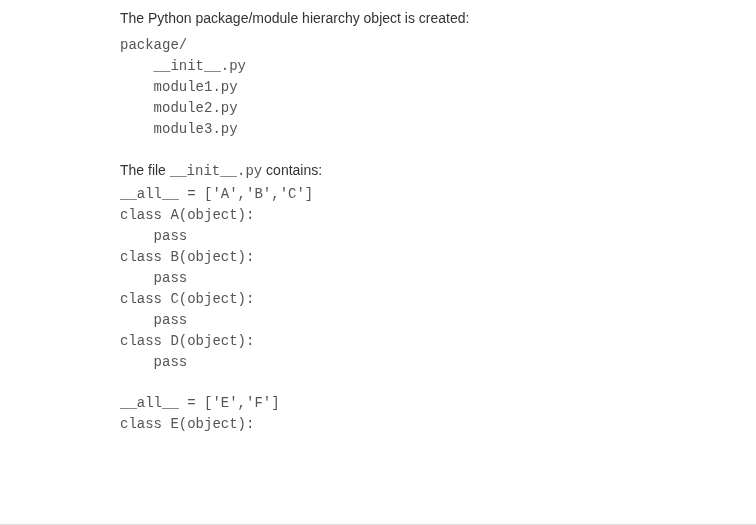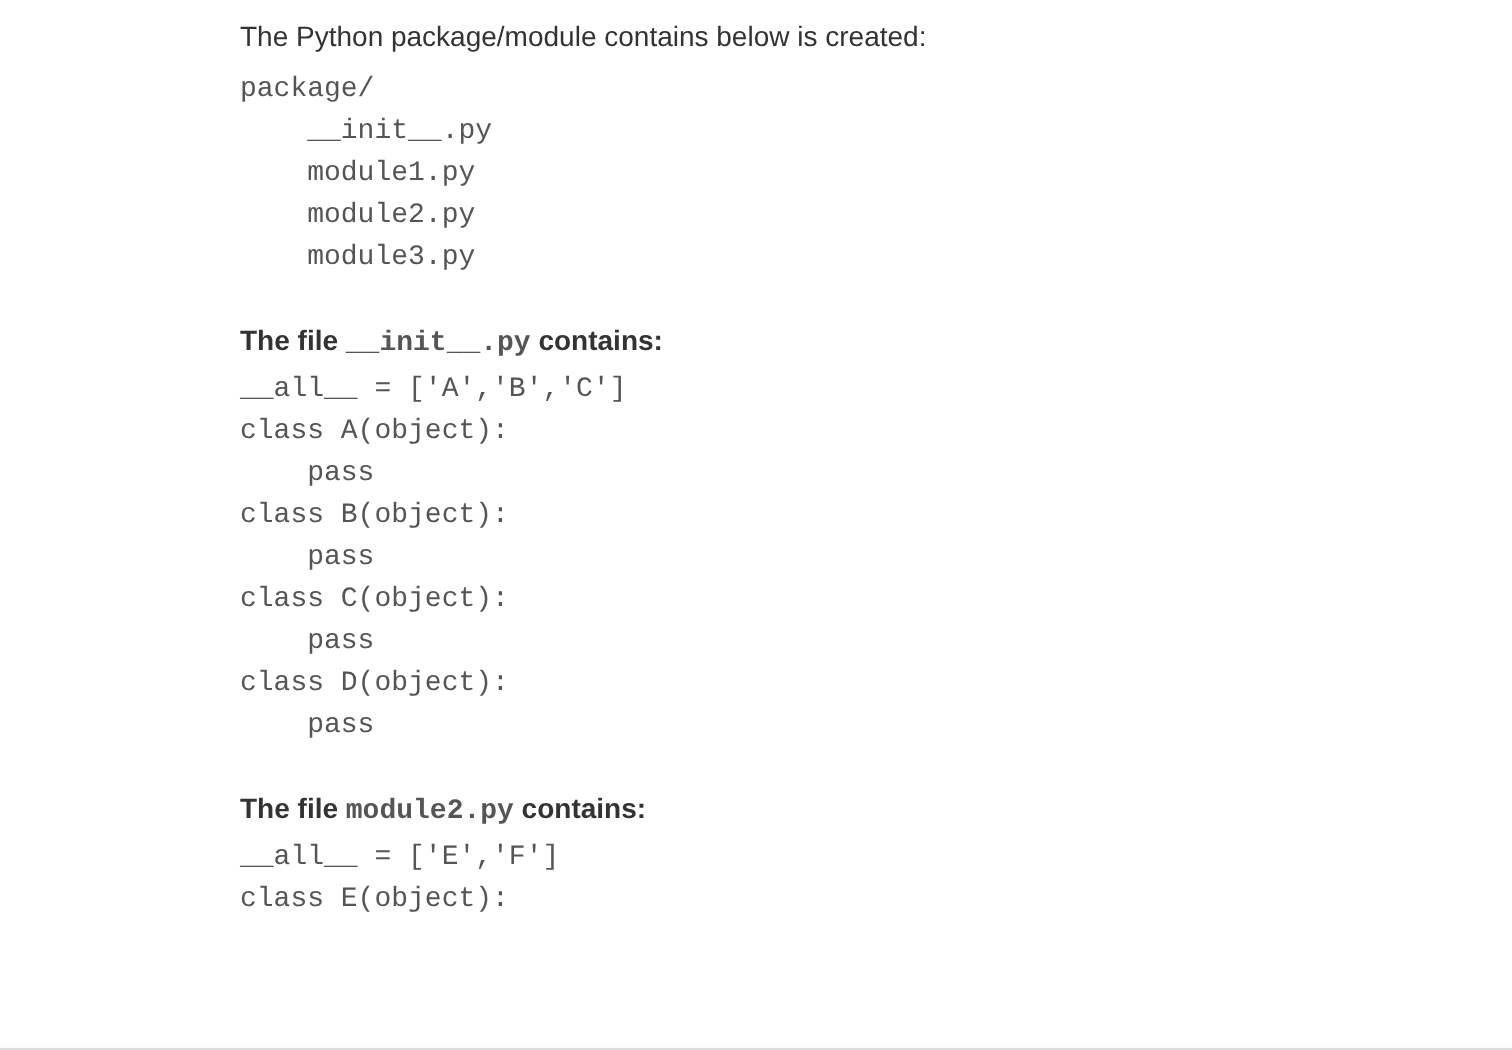--- a/index.html
+++ b/index.html
@@ -28,21 +28,20 @@
   }
   pre.code {
     margin: 0 0 20px 0;
     padding: 0;
     font-size: 14px;
     line-height: 1.5;
   }
   .section {
     margin-top: 16px;
     margin-bottom: 2px;
-    font-weight: bold;
   }
   .hr-bottom {
     position: absolute;
     bottom: 0;
     left: 0;
     right: 0;
     height: 0;
     border-top: 1px solid #ddd;
     box-shadow: 0 -1px 3px rgba(0,0,0,0.05);
   }
@@ -51,21 +50,21 @@
     width: 756px;
     height: 525px;
   }
 </style>
 </head>
 <body>
 
 <div class="wrap">
 <div class="page">
 
-  <p>The Python package/module contains below is created:</p>
+  <p>The Python package/module hierarchy object is created:</p>
 
   <pre class="code" style="margin-top:1px;">package/
     __init__.py
     module1.py
     module2.py
     module3.py</pre>
 
   <p class="section">
     <span>The file </span><span class="code">__init__.py</span><span> contains:</span>
   </p>
@@ -73,21 +72,18 @@
   <pre class="code">__all__ = ['A','B','C']
 class A(object):
     pass
 class B(object):
     pass
 class C(object):
     pass
 class D(object):
     pass</pre>
 
-  <p class="section">
-    <span>The file </span><span class="code">module2.py</span><span> contains:</span>
-  </p>
   <pre class="code" style="margin-bottom:0;">__all__ = ['E','F']
 class E(object):</pre>
 
 </div>
 <div class="hr-bottom"></div>
 </div>
 
 </body></html>

